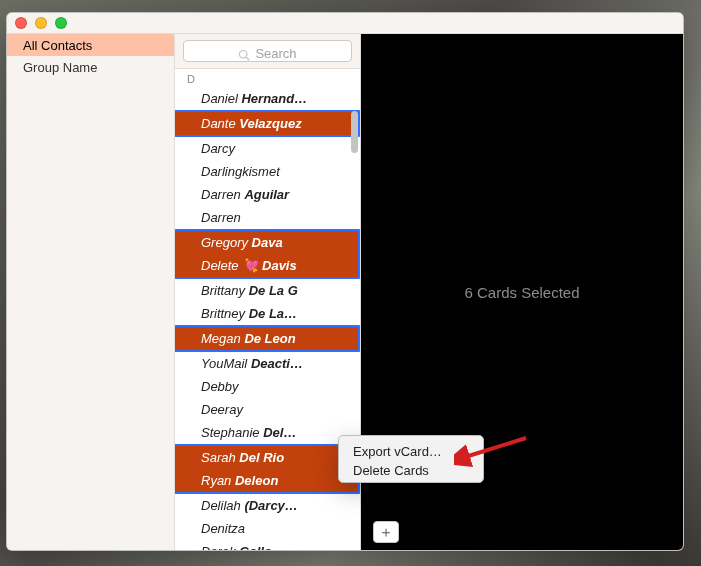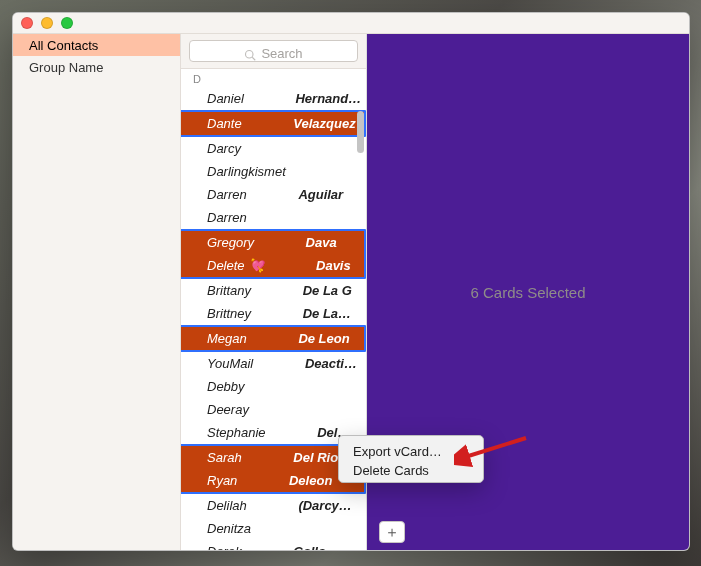--- a/index.html
+++ b/index.html
@@ -12,21 +12,21 @@
     position: relative;
     overflow: hidden;
   }
   
   .desktop-bg {
     position:absolute; inset:0;
     background: linear-gradient(135deg,#6b6e63 0%, #4c4a46 40%, #8a8c82 70%, #3f3b38 100%);
   }
   .window {
     position:absolute;
-    top:12px; left:12px;
+    top:12px; left:6px;
     width:678px; height:539px;
     background:#fff;
     border:1px solid rgba(0,0,0,0.25);
     border-radius:6px;
     box-shadow:0 20px 40px rgba(0,0,0,0.35);
     overflow:hidden;
     display:flex;
   }
   
   .titlebar {
@@ -94,42 +94,42 @@
     padding:4px 0 2px 12px;
   }
   .row {
     height:23px;
     display:flex;align-items:center;
     padding-left:26px;
     font-size:13px;
     color:#222;
     white-space:nowrap;overflow:hidden;text-overflow:ellipsis;font-style:italic;
   }
-  .row b{font-weight:600;margin-left:48px;}
+  .row b{font-weight:600;}
   .row.sel{
     background:#c2410c;
     color:#fff;
   }
   .selgroup {
     border:2px solid #2f6ffd;
     border-radius:1px;
     margin:0 0 0 -2px;
     overflow:hidden;
   }
   .scrollbar-thumb{
     position:absolute; right:2px; top:42px;
     width:7px; height:42px;
     background:#c4c4c4;
     border-radius:4px;
   }
   .detail {
     flex:1;
     margin-top:21px;
     height:calc(100% - 21px);
-    background:#4c1d95;
+    background:#000000;
     position:relative;
     display:flex; align-items:center; justify-content:center;
   }
   .detail-footer {
     position:absolute; left:0; right:0; bottom:0;
     height:36px;
     display:flex; align-items:center;
     padding-left:12px;
   }
   .addbtn {

